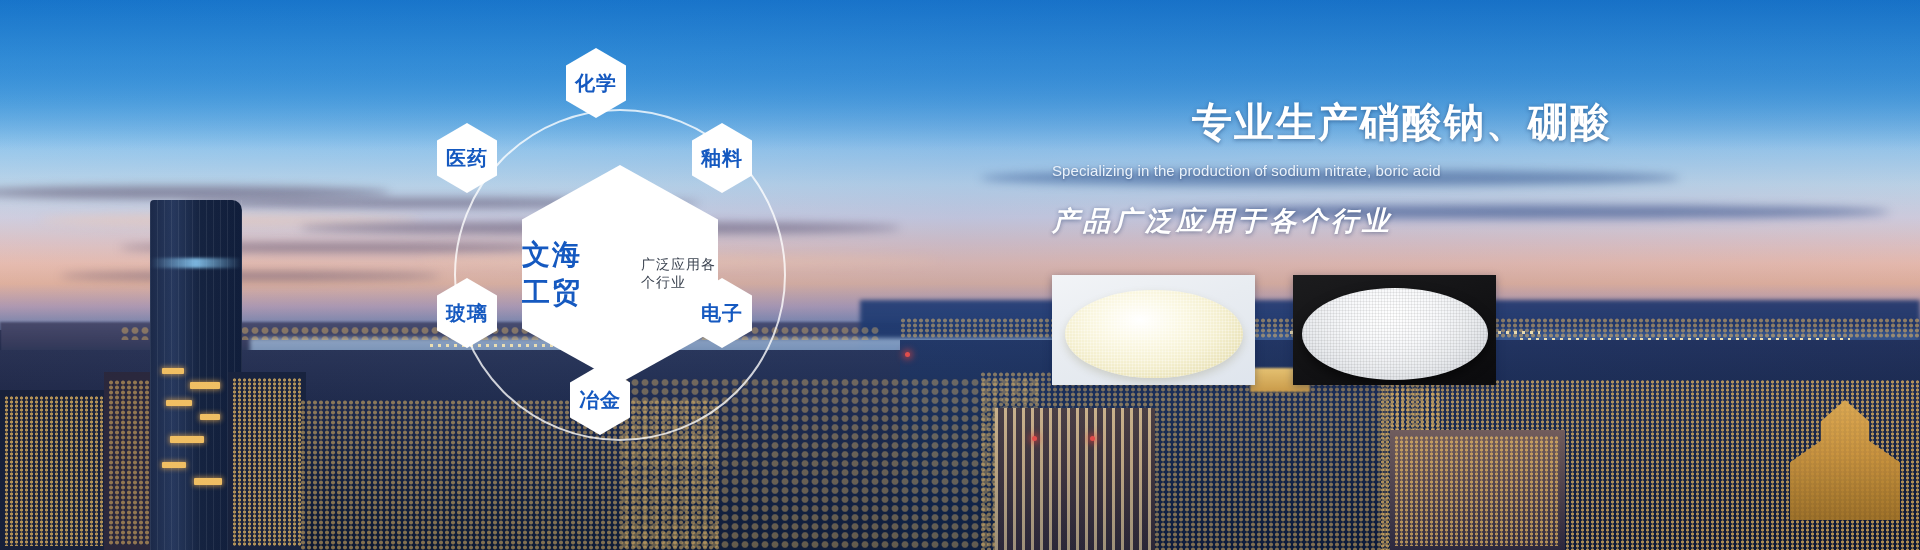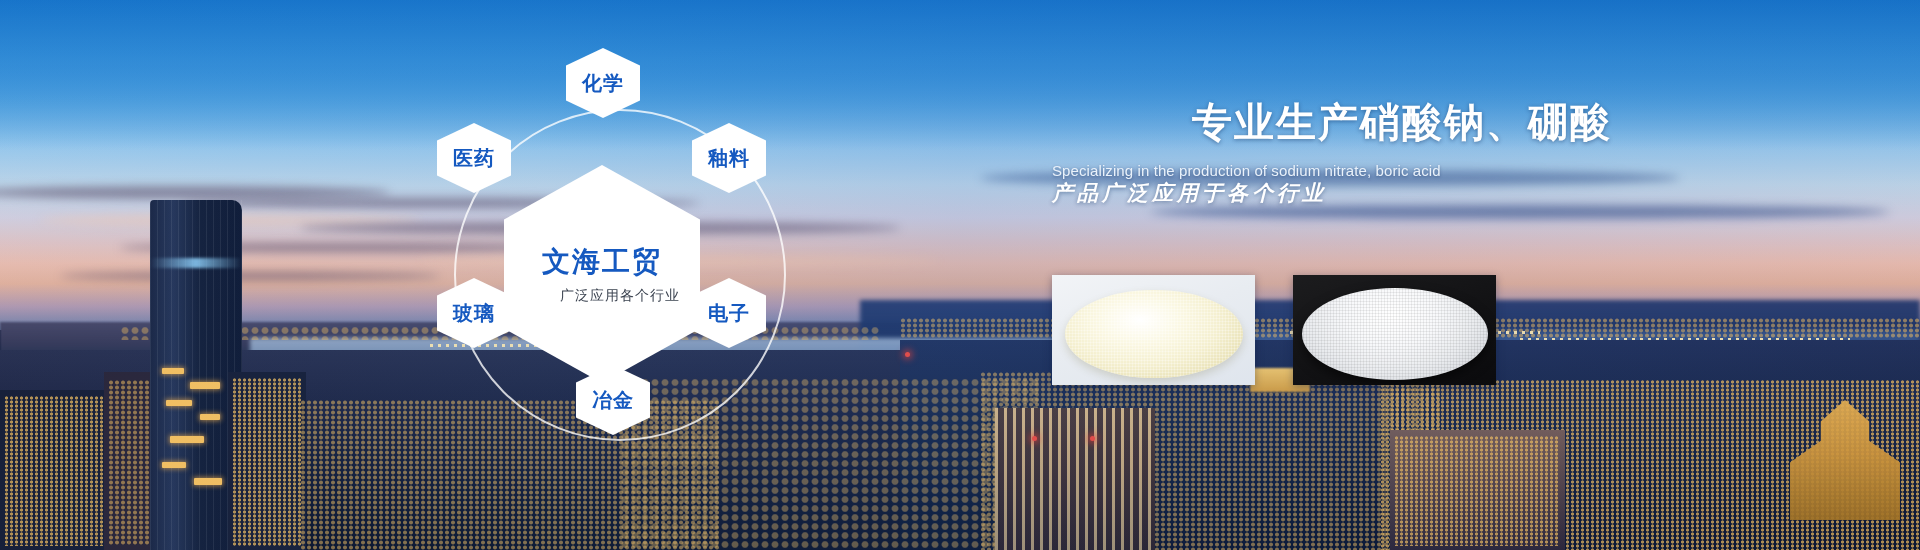--- a/index.html
+++ b/index.html
@@ -157,28 +157,28 @@
     position:absolute;
     display:flex; align-items:center; justify-content:center;
     background:#ffffff;
     clip-path:polygon(50% 0%, 100% 25%, 100% 75%, 50% 100%, 0% 75%, 0% 25%);
     filter:drop-shadow(0 2px 6px rgba(10,40,90,.25));
   }
   .hex span {
     color:#1559c0; font-weight:bold; letter-spacing:1px;
     font-family:"DejaVu Sans","Liberation Sans",sans-serif;
   }
-  .hex.small { width:74px; height:70px; }
+  .hex.small { width:60px; height:70px; }
   .hex.small span { font-size:20px; }
 
   .hex.center {
     width:196px; height:218px;
-    left:84px; top:155px;
+    left:102px; top:155px;
     filter:drop-shadow(0 3px 10px rgba(10,40,90,.30));
-    flex-direction:column; gap:6px;
+    gap:6px;
   }
   .hex-title {
     color:#1559c0; font-size:28px; font-weight:bold; letter-spacing:2px;
     font-family:"DejaVu Sans","Liberation Sans",sans-serif;
   }
   .hex-sub {
     color:#3b4350; font-size:14px; letter-spacing:1px;
     font-family:"DejaVu Sans","Liberation Sans",sans-serif;
     margin-left:36px;
   }
@@ -192,21 +192,21 @@
     white-space:nowrap;
     text-align:center;
   }
   .copy .en {
     color:#eaf2fb; font-size:15px; margin-top:12px; letter-spacing:.1px;
     font-family:"Liberation Sans",sans-serif;
     text-shadow:0 1px 3px rgba(0,30,80,.4);
     white-space:nowrap;
   }
   .copy .tag {
-    color:#ffffff; font-size:21px; letter-spacing:4px;
+    color:#ffffff; font-size:27px; margin-top:24px; letter-spacing:4px;
     font-style:italic; font-weight:bold;
     font-family:"DejaVu Serif","Liberation Serif",serif;
     text-shadow:0 1px 4px rgba(0,30,80,.45);
     white-space:nowrap;
   }
 
   
   .photos { position:absolute; left:1052px; top:275px; display:flex; gap:38px; }
   .photo {
     width:203px; height:110px; position:relative; overflow:hidden;
@@ -332,21 +332,21 @@
     </div>
 
     <div class="hex small" style="left:272px; top:113px;">
       <span>釉料</span>
     </div>
 
     <div class="hex small" style="left:272px; top:268px;">
       <span>电子</span>
     </div>
 
-    <div class="hex small" style="left:156px; top:355px;">
+    <div class="hex small" style="left:150px; top:355px;">
       <span>冶金</span>
     </div>
 
     <div class="hex small" style="left:17px; top:113px;">
       <span>医药</span>
     </div>
 
     <div class="hex small" style="left:17px; top:268px;">
       <span>玻璃</span>
     </div>

